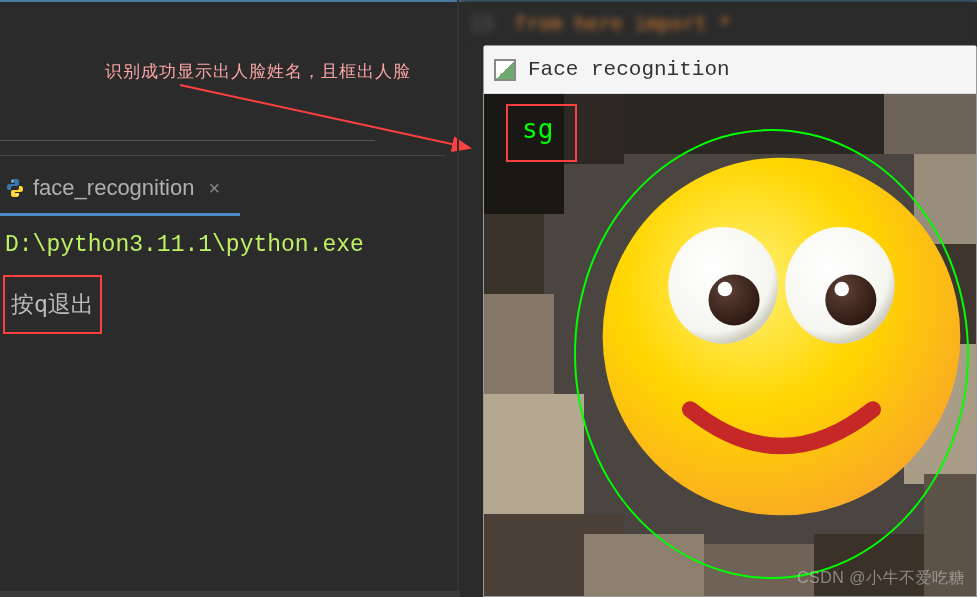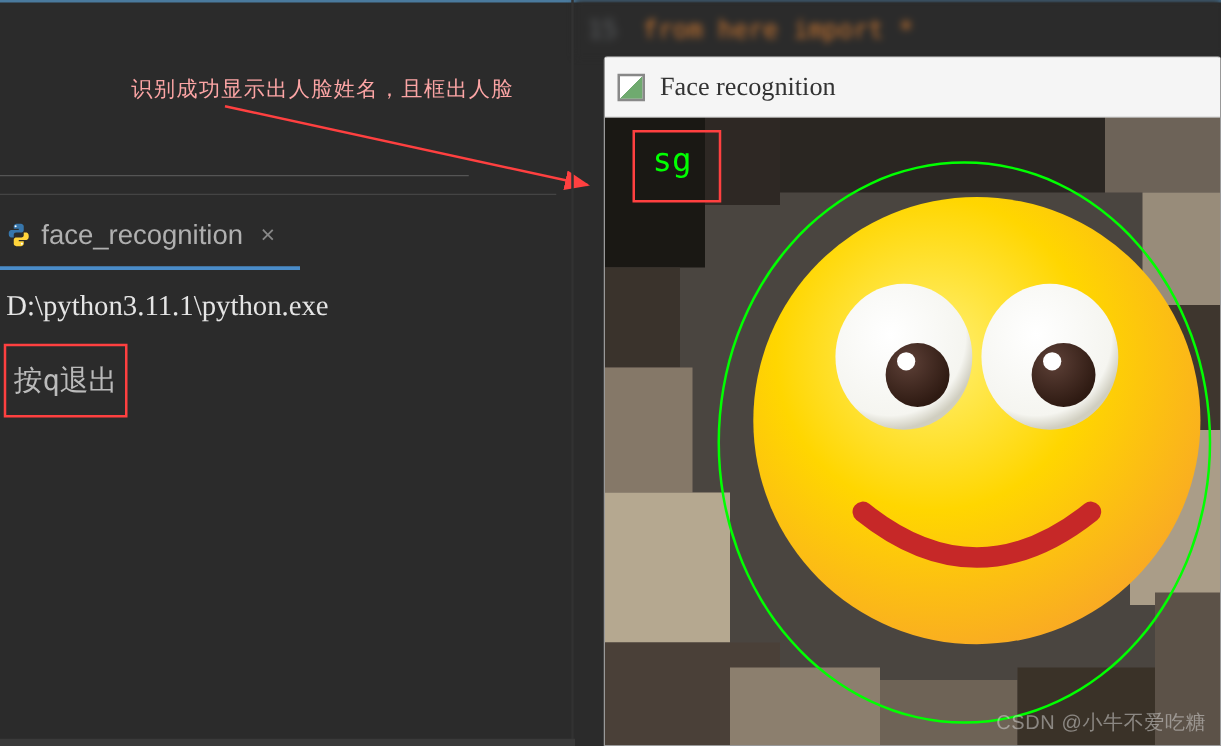--- a/index.html
+++ b/index.html
@@ -98,22 +98,22 @@
       top: 213px;
       left: 0;
       width: 240px;
       height: 3px;
       background: #4a8cc9;
     }
     .terminal-body {
       position: absolute;
       top: 232px;
       left: 5px;
-      color: #e5e5e5;
-      font-family: Liberation Serif, serif;
+      color: #bef264;
+      font-family: Liberation Mono, monospace;
       font-size: 23px;
     }
     .exit-text-box {
       position: absolute;
       top: 275px;
       left: 3px;
       border: 2px solid #ff4040;
       padding: 12px 6px;
       color: #bbb;
       font-family: "Microsoft YaHei", monospace;
@@ -148,21 +148,21 @@
     .cv-icon {
       width: 22px;
       height: 22px;
       border: 2px solid #888;
       background: linear-gradient(135deg, #fff 50%, #6faa6f 50%);
       margin-right: 12px;
     }
     .cv-title {
       color: #333;
       font-size: 21px;
-      font-family: Liberation Serif, serif;
+      font-family: Liberation Mono, monospace;
     }
     .cv-content {
       position: relative;
       width: 100%;
       height: calc(100% - 48px);
       overflow: hidden;
     }
     .pixelated-bg {
       position: absolute;
       inset: 0;

